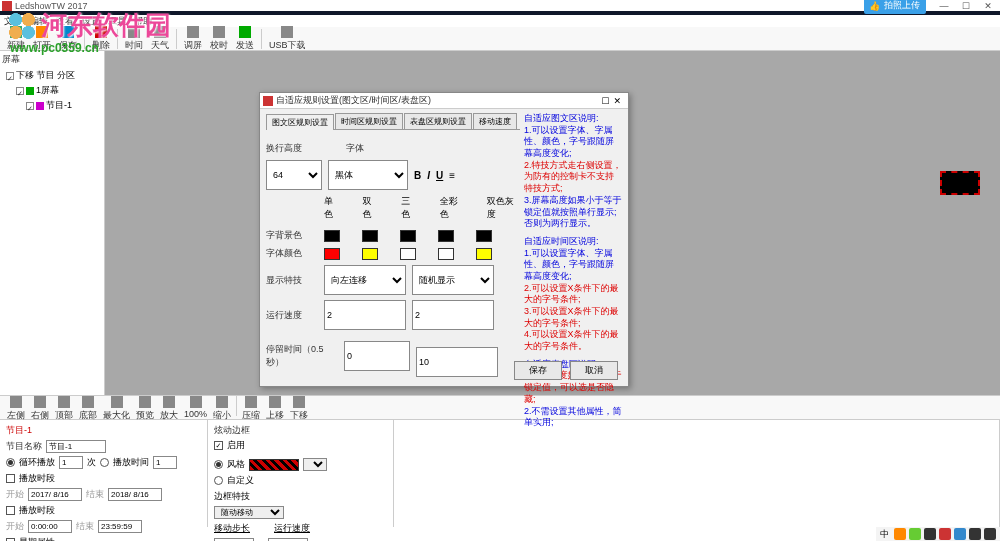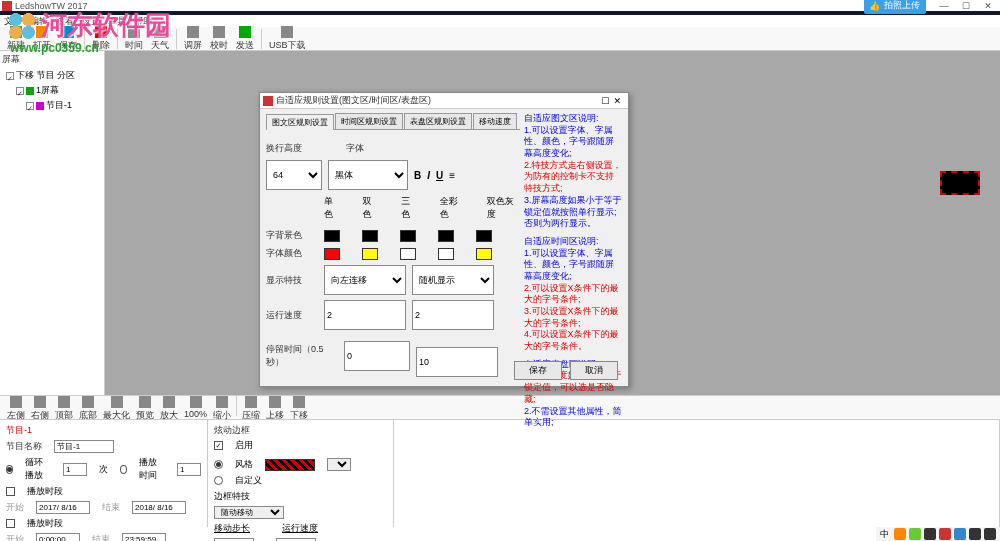--- a/index.html
+++ b/index.html
@@ -53,21 +53,21 @@
 .color-row{display:flex;align-items:center;gap:22px}
 .sub-hdr{display:flex;margin-left:58px;gap:60px;color:#d00;font-size:8px;margin-bottom:2px;margin-top:6px}
 .dlg-foot{position:absolute;bottom:6px;right:10px;display:flex;gap:8px}
 .btn{border:1px solid #888;background:#e8e8e8;padding:2px 14px;cursor:pointer}
 .bottom-tb{height:24px;border-top:1px solid #ccc;display:flex;align-items:flex-start;padding:0 4px;background:#f8f8f8}
 .bottom-panels{display:flex;height:108px;border-top:1px solid #ccc;background:#fff}
 .bp{border-right:1px solid #ccc;padding:4px 6px;font-size:9px}
 .bp1{width:208px}
 .bp2{width:186px}
 .bp-title{color:#c00;margin-bottom:3px}
-.prow{display:flex;align-items:center;gap:12px;margin-bottom:3px}
+.prow{display:flex;align-items:center;gap:4px;margin-bottom:3px}
 .prow .lbl{color:#333}
 .prow input[type=text],.prow select{border:1px solid #888;height:13px;font-size:8px;padding:0 2px}
 .radio,.check{width:9px;height:9px;border:1px solid #555;border-radius:50%;display:inline-flex;align-items:center;justify-content:center}
 .check{border-radius:0}
 .radio.on::after{content:"";width:5px;height:5px;background:#333;border-radius:50%}
 .check.on::after{content:"✓";font-size:7px}
 .statusbar{position:absolute;bottom:0;right:0;height:14px;display:flex;align-items:center;gap:3px;padding:0 4px;background:#f4f4f4}
 .st-ic{width:12px;height:12px;border-radius:2px}
 .fmt-btns{display:flex;gap:6px;align-items:center}
 .fmt-btns span{font-weight:bold;cursor:pointer;font-size:10px}

